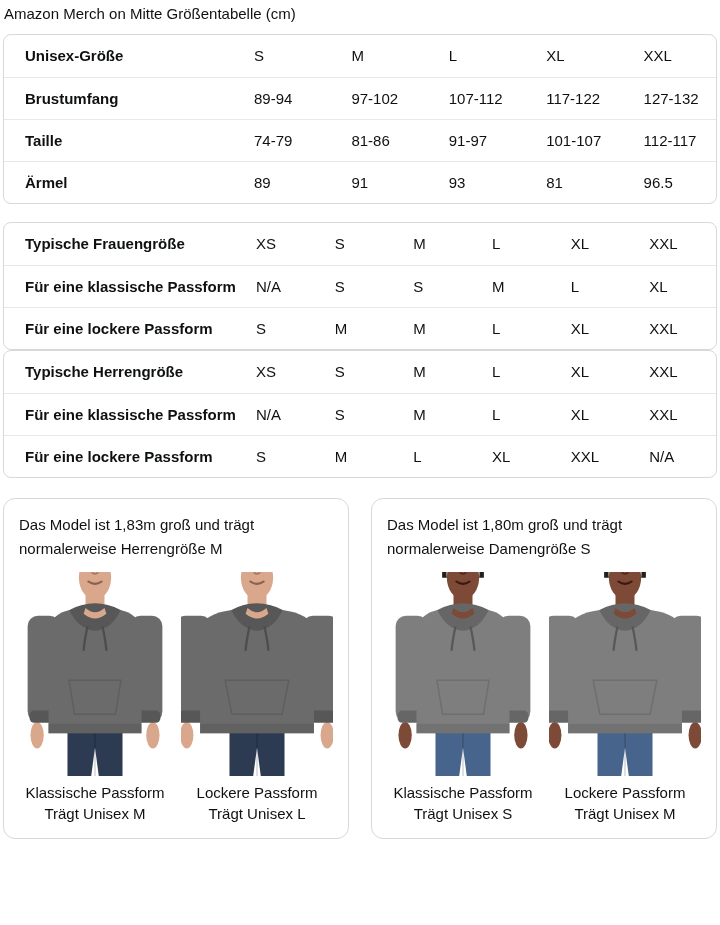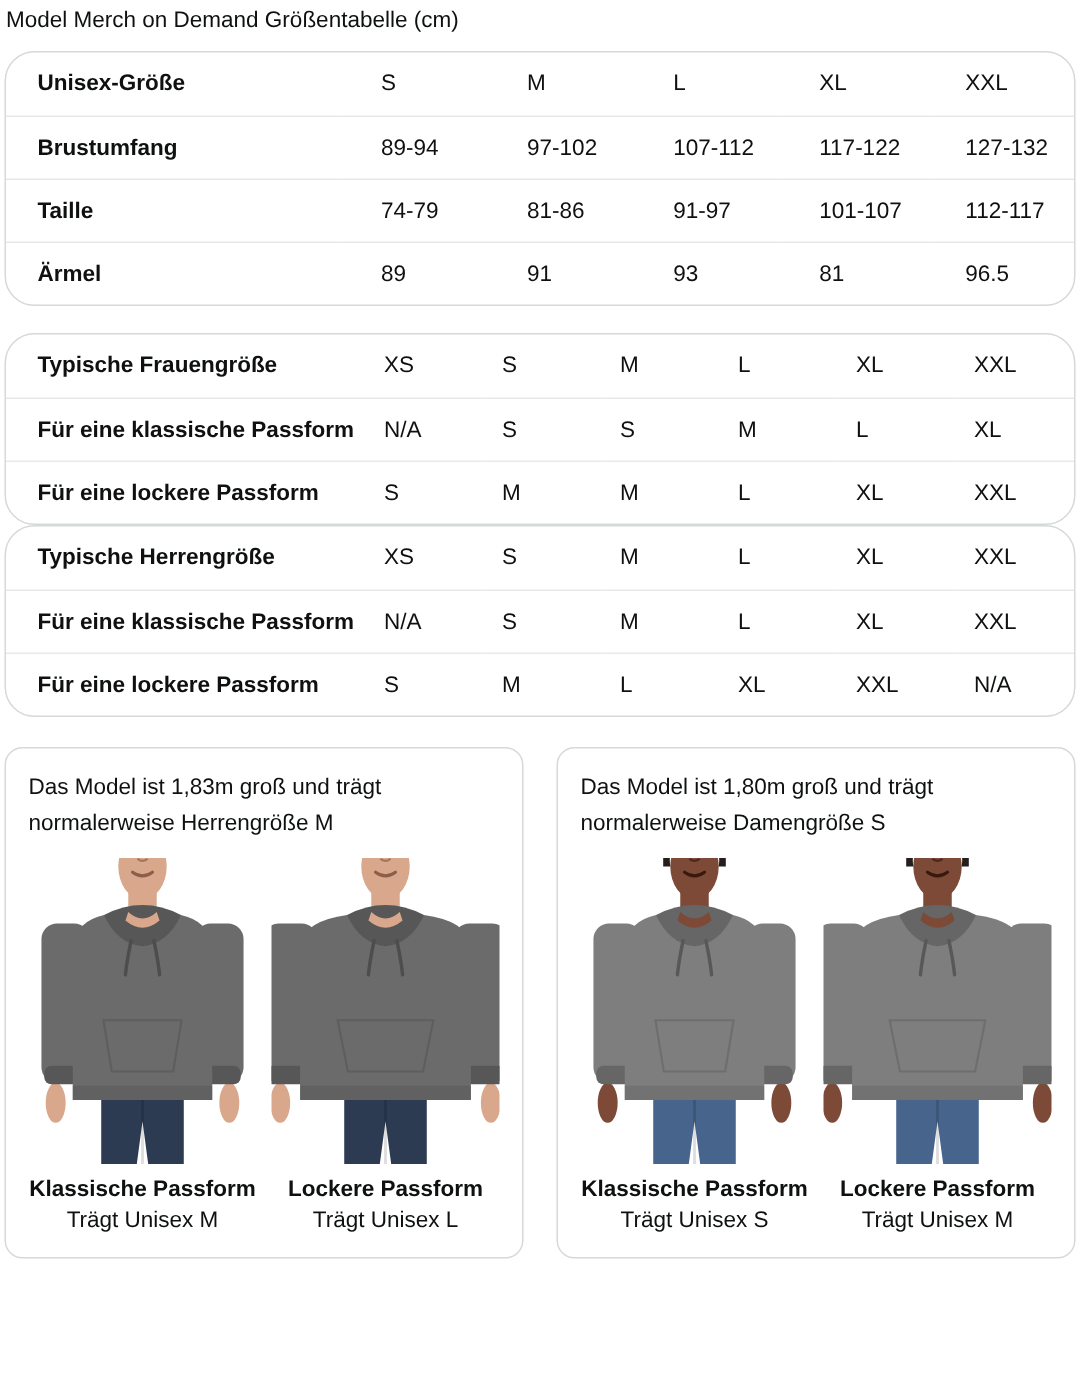--- a/index.html
+++ b/index.html
@@ -9,21 +9,21 @@
     font-family: "Liberation Sans", "DejaVu Sans", sans-serif;
     color: #0f1111;
     overflow: hidden;
   }
   .wrap { padding: 5px 3px 0 3px; }
 
   .page-title { font-size: 15px; font-weight: 400; padding-left: 1px; margin-bottom: 12px; }
 
   .card-table {
     border: 1px solid #d5d9d9;
-    border-radius: 20px;
+    border-radius: 8px;
     overflow: hidden;
     background: #fff;
   }
   table { width: 100%; border-collapse: collapse; font-size: 15px; table-layout: fixed; }
   td { height: 42px; vertical-align: middle; white-space: nowrap; }
   tr + tr td { border-top: 1px solid #e7e9e9; }
   td.lbl { font-weight: bold; padding-left: 21px; }
   .t1 td.lbl { width: 225px; }
   .t1 td.val { padding-left: 25px; }
   .t2 td.lbl { width: 240px; }
@@ -39,29 +39,29 @@
     border: 1px solid #d5d9d9;
     border-radius: 12px;
     padding: 14px 15px 16px 15px;
     background: #fff;
   }
   .model-desc { font-size: 15px; line-height: 1.62; }
   .figures { display: flex; gap: 10px; margin-top: 10px; }
   .figure { flex: 1; text-align: center; min-width: 0; }
   .figure-img { height: 204px; width: 100%; }
   .figure-img svg { width: 100%; height: 100%; display: block; }
-  .fit-label { font-weight: bold; font-size: 15px; margin-top: 8px; white-space: nowrap; }
+  .fit-label { font-weight: normal; font-size: 15px; margin-top: 8px; white-space: nowrap; }
   .size-label { font-size: 15px; margin-top: 4px; white-space: nowrap; }
 </style>
 </head>
 <body>
 
 <div class="wrap">
 
-  <div class="page-title">Model Merch on Demand Größentabelle (cm)</div>
+  <div class="page-title">Amazon Merch on Mitte Größentabelle (cm)</div>
 
   <div class="card-table">
     <table class="t1">
       <tbody>
           <tr>
         <td class="lbl">Unisex-Größe</td>
         <td class="val">S</td>
         <td class="val">M</td>
         <td class="val">L</td>
         <td class="val">XL</td>

